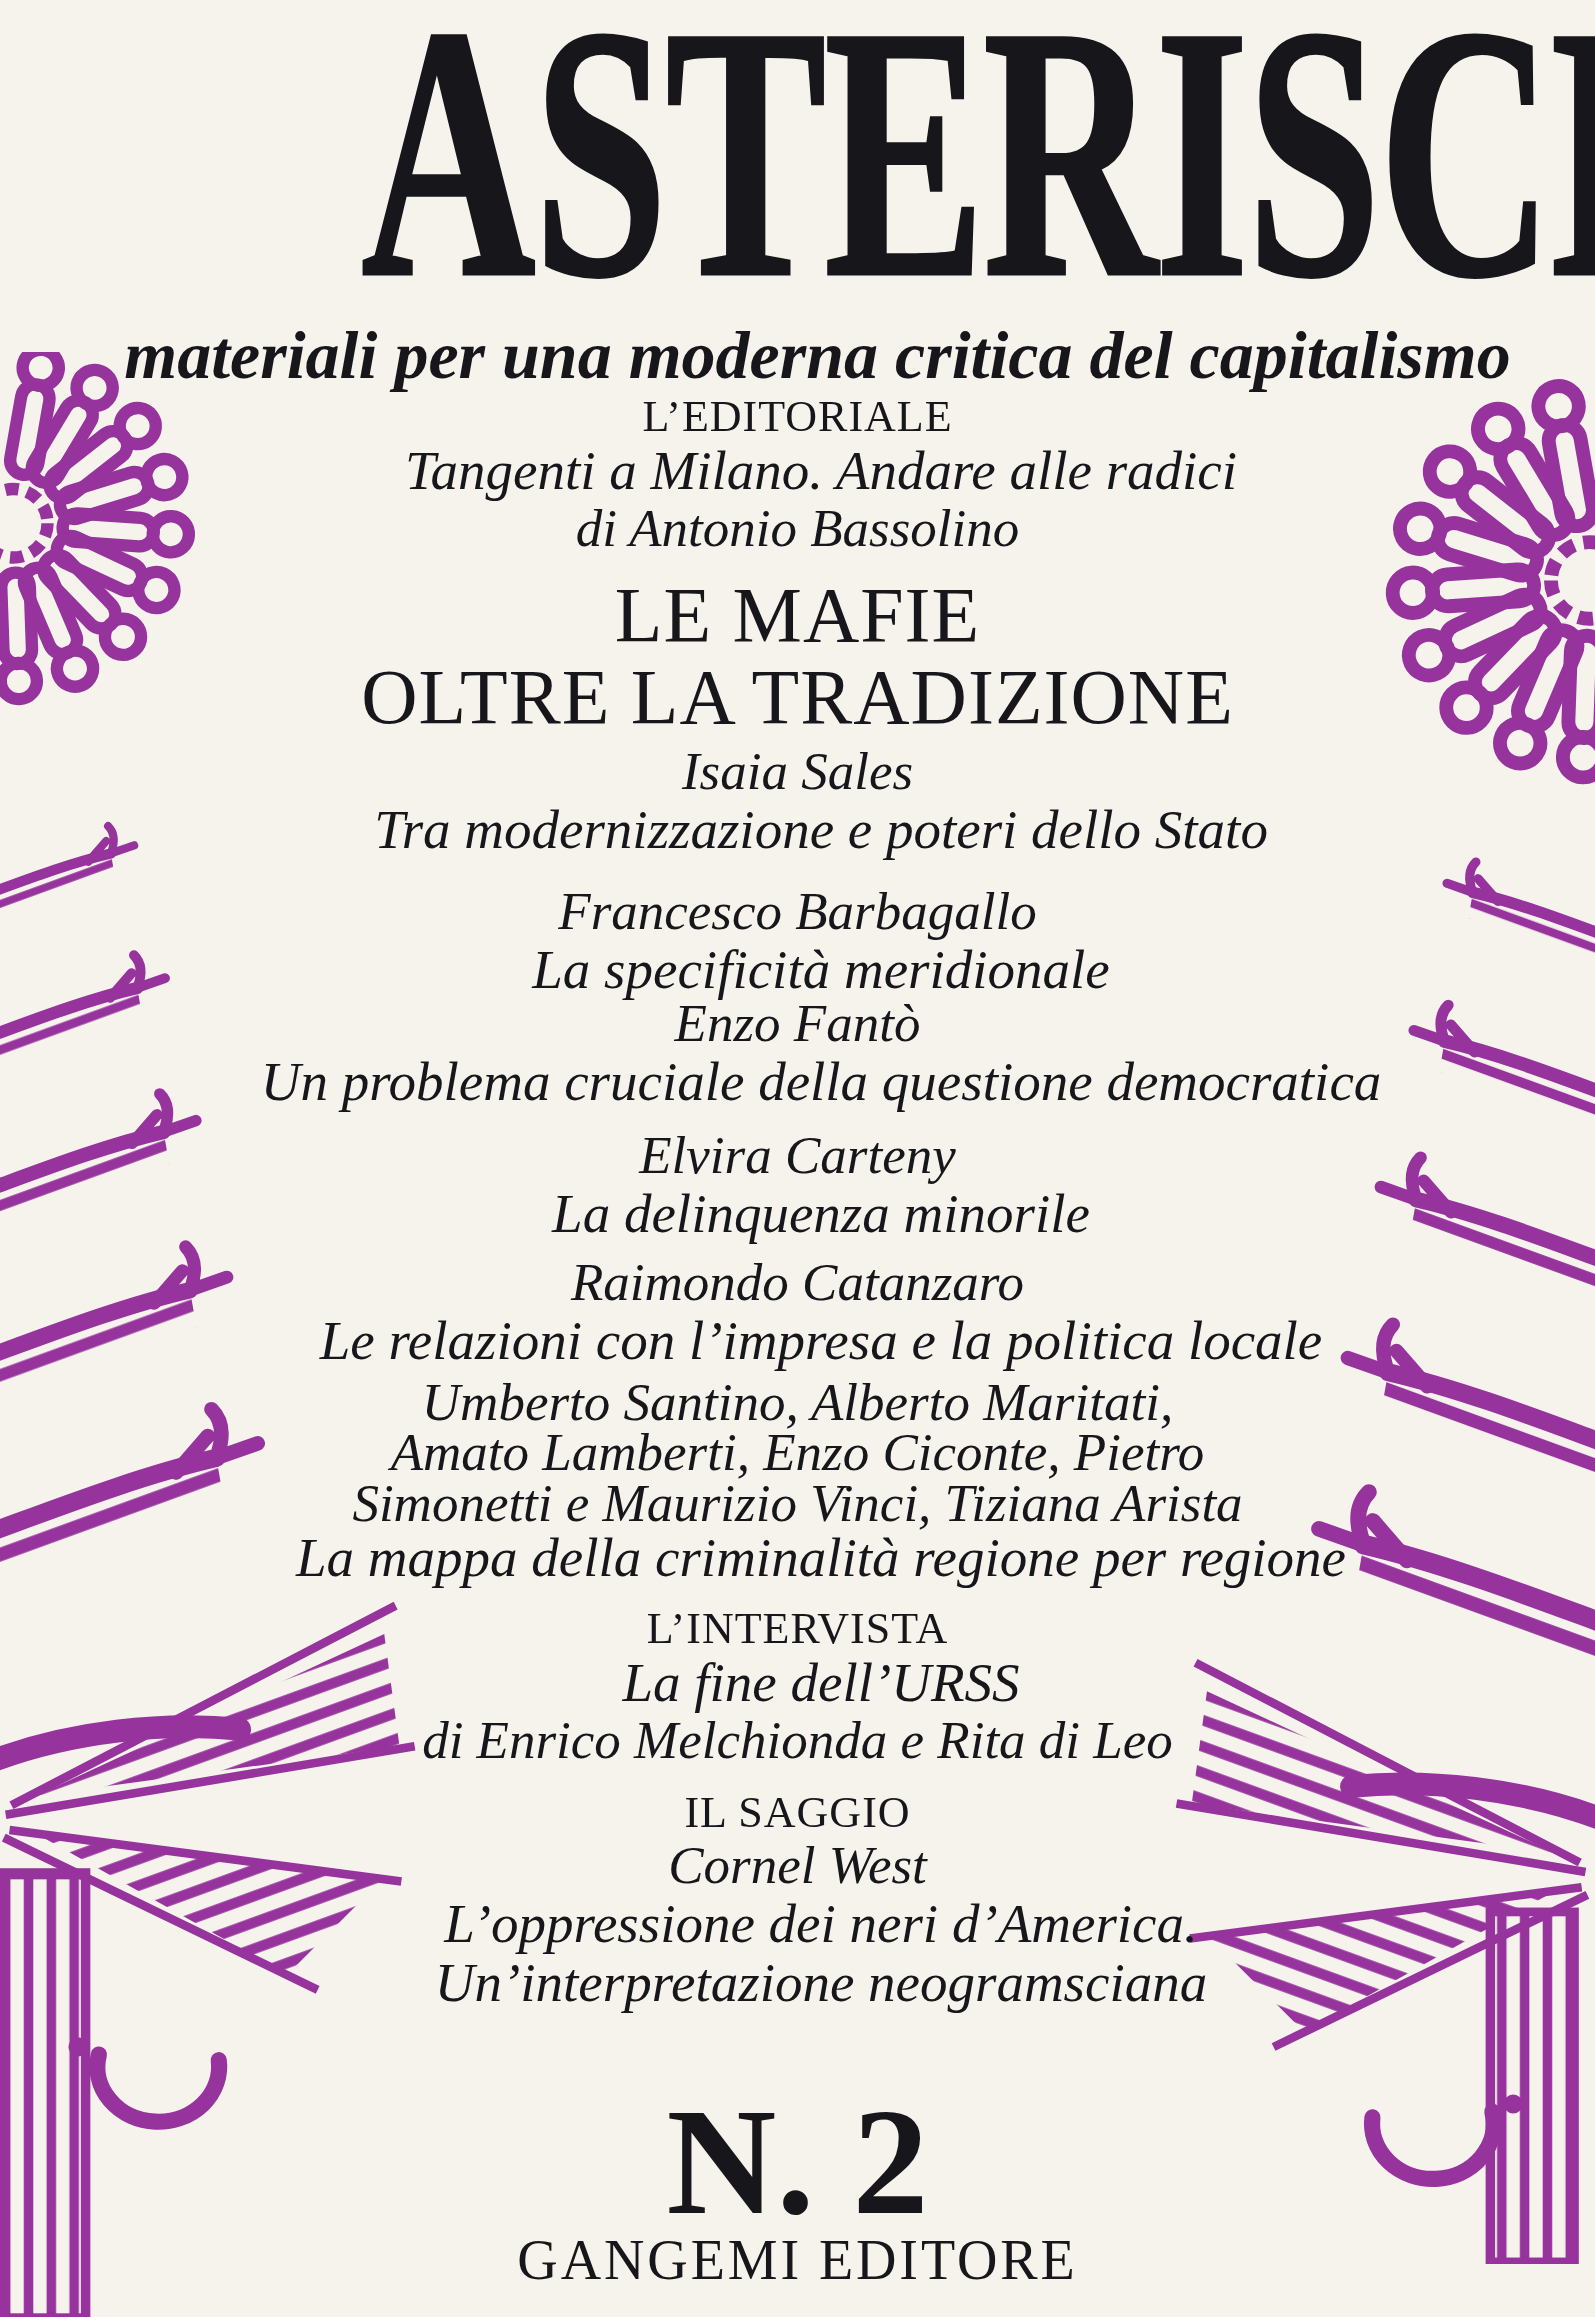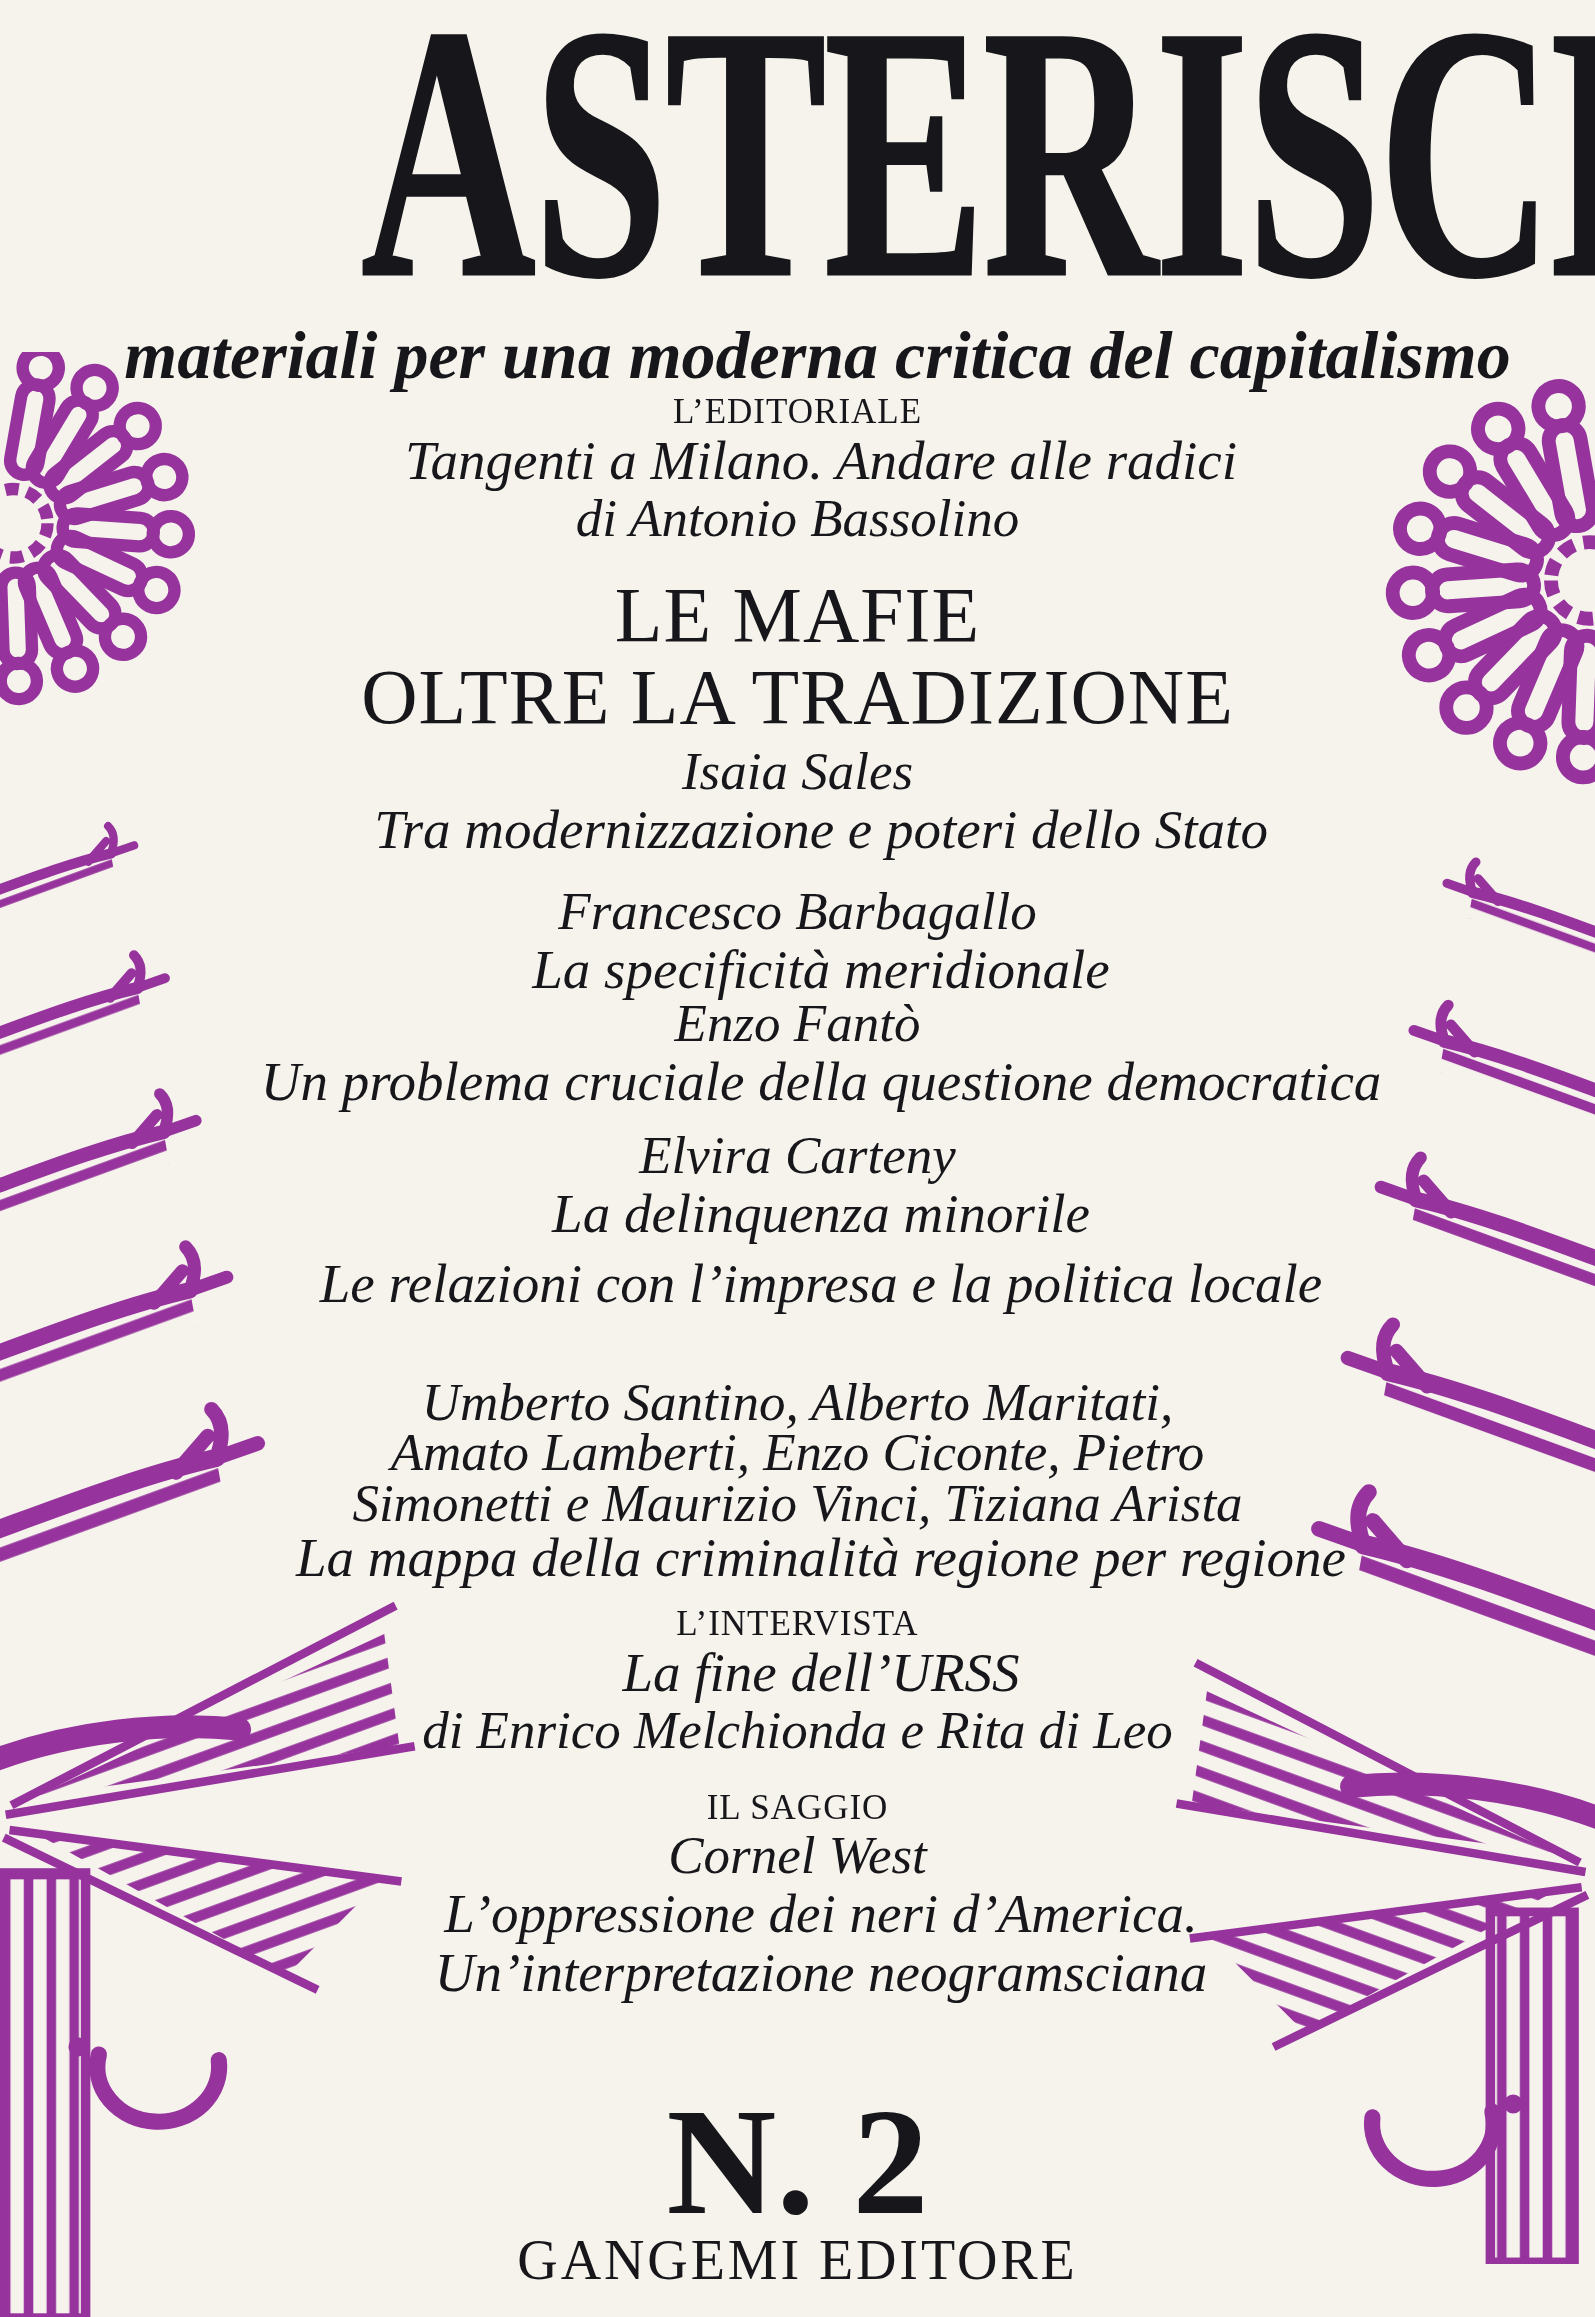--- a/index.html
+++ b/index.html
@@ -9,21 +9,21 @@
     background:#f5f3ec;
     color:#17171b;
     font-family:"Liberation Serif","DejaVu Serif",serif;
     overflow:hidden;
   }
   .txt{position:absolute;left:0;right:0;text-align:center;z-index:2;}
   .masthead-title{top:-28.5px;font-weight:700;font-size:361px;line-height:1;white-space:nowrap;}
   .masthead-title .squeeze{display:inline-block;transform:scaleX(0.67);transform-origin:50% 50%;letter-spacing:-3.8px;-webkit-text-stroke:2.9px #17171b;}
   .masthead-subtitle{top:321px;font-style:italic;font-weight:700;font-size:68px;line-height:1;white-space:nowrap;padding-left:40px;}
   .group{position:absolute;left:0;right:0;text-align:center;z-index:2;}
-  .sec{font-size:35px;line-height:1.08;letter-spacing:1px;}
+  .sec{font-size:44px;line-height:1.08;letter-spacing:1px;}
   .name{font-size:53px;line-height:1.08;font-style:italic;}
   .ital{font-size:55px;line-height:1.08;font-style:italic;padding-left:47px;}
   .tight .name{line-height:0.95;}
   .mafie{font-size:78px;line-height:1.05;letter-spacing:1px;}
   .issue{font-size:152px;line-height:1;font-weight:700;}
   .publisher{font-size:56px;line-height:1;letter-spacing:2.9px;margin-top:-5.7px;}
   .deco{position:absolute;z-index:1;pointer-events:none;}
   .deco-left{left:0;top:352px;}
   .deco-right{right:0;top:352px;}
 </style>
@@ -135,20 +135,21 @@
   </div>
   <div class="group" style="top:995px">
     <div class="name">Enzo Fantò</div>
     <div class="ital">Un problema cruciale della questione democratica</div>
   </div>
   <div class="group" style="top:1127px">
     <div class="name">Elvira Carteny</div>
     <div class="ital">La delinquenza minorile</div>
   </div>
   <div class="group" style="top:1254px">
+    <div class="name">Raimondo Catanzaro</div>
     <div class="ital">Le relazioni con l’impresa e la politica locale</div>
   </div>
   <div class="group tight" style="top:1377px">
     <div class="name">Umberto Santino, Alberto Maritati,</div>
     <div class="name">Amato Lamberti, Enzo Ciconte, Pietro</div>
     <div class="name">Simonetti e Maurizio Vinci, Tiziana Arista</div>
     <div class="ital">La mappa della criminalità regione per regione</div>
   </div>
 
   <div class="group" style="top:1605px">

